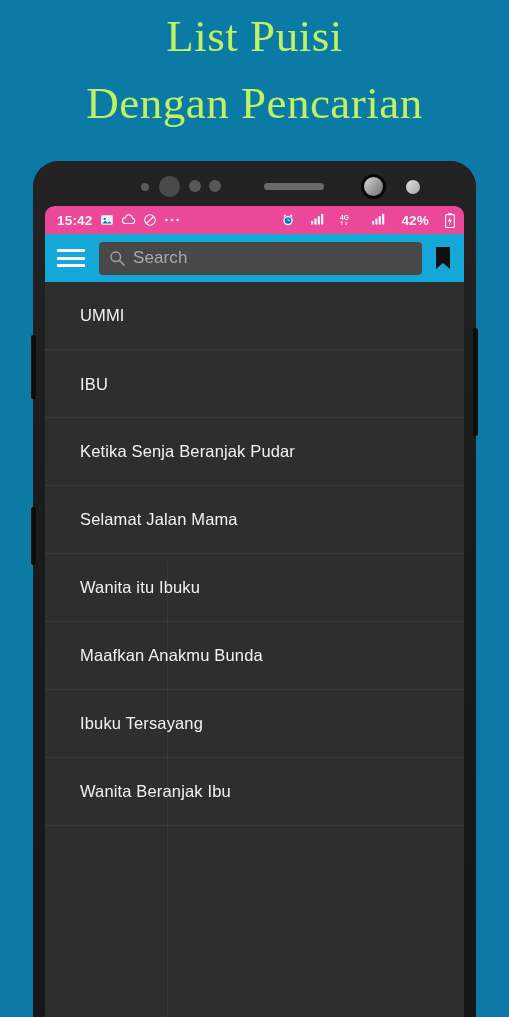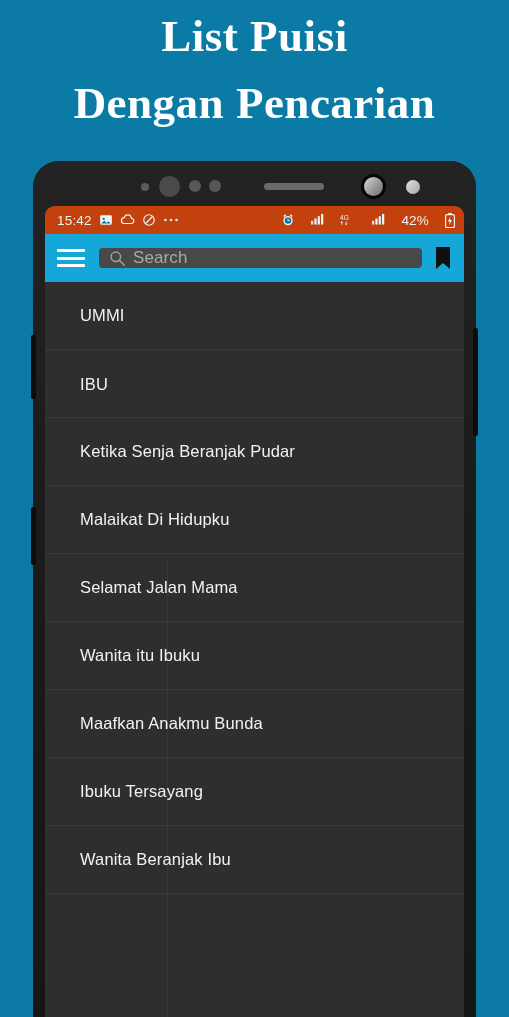--- a/index.html
+++ b/index.html
@@ -15,23 +15,23 @@
     width:509px; height:1017px;
     background:#0b7ba6;
     overflow:hidden;
   }
 
   
   .promo {
     position:absolute;
     left:0; top:0; width:509px; height:160px;
     text-align:center;
-    color:#ffffff;
+    color:#bef264;
     font-family:"Liberation Serif", serif;
-    font-weight:700;
+    font-weight:400;
   }
   .promo-line1 {
     font-size:45px;
     line-height:1;
     padding-top:14px;
     letter-spacing:0.5px;
   }
   .promo-line2 {
     font-size:45px;
     line-height:1;
@@ -91,27 +91,28 @@
     width:419px; height:835px;
     background:#2e2e2e;
     border-radius:9px 9px 0 0;
     overflow:hidden;
   }
 
   
   .statusbar {
     position:relative;
     height:28px;
-    background:#c2410c;
+    background:#ec4899;
     display:flex;
     align-items:center;
     padding:0 9px 0 12px;
     color:#eaf6fb;
     font-size:13px;
     border-radius:9px 9px 0 0;
+    font-weight:bold;
   }
   .sb-left { display:flex; align-items:center; gap:7px; }
   .sb-right { margin-left:auto; display:flex; align-items:flex-start; gap:16px; }
   .sb-clock { font-size:13.5px; letter-spacing:0.2px; }
   .sb-pct { font-size:13.5px; letter-spacing:0.2px; }
   .ico { display:inline-block; line-height:0; }
 
   
   .appbar {
     position:relative;
@@ -125,21 +126,21 @@
     width:28px; height:22px;
     display:flex; flex-direction:column; justify-content:space-between;
     padding:2px 0;
     cursor:pointer;
   }
   .hamburger span { display:block; height:3px; background:#ffffff; border-radius:1px; }
 
   .searchbox {
     flex:1;
     margin:0 10px 0 14px;
-    height:20px;
+    height:33px;
     background:#484848;
     border-radius:4px;
     display:flex;
     align-items:center;
     padding:0 10px;
     gap:7px;
   }
   .search-ph {
     color:#a9a9a9;
     font-size:17px;
@@ -302,23 +303,20 @@
         <div class="row">
             <span>UMMI</span>
           </div>
         <div class="row first">
             <span>IBU</span>
           </div>
         <div class="row">
             <span>Ketika Senja Beranjak Pudar</span>
           </div>
         <div class="row">
-            <span>Malaikat Di Hidupku</span>
-          </div>
-        <div class="row">
             <span>Selamat Jalan Mama</span>
           </div>
         <div class="row">
             <span>Wanita itu Ibuku</span>
           </div>
         <div class="row">
             <span>Maafkan Anakmu Bunda</span>
           </div>
         <div class="row">
             <span>Ibuku Tersayang</span>

